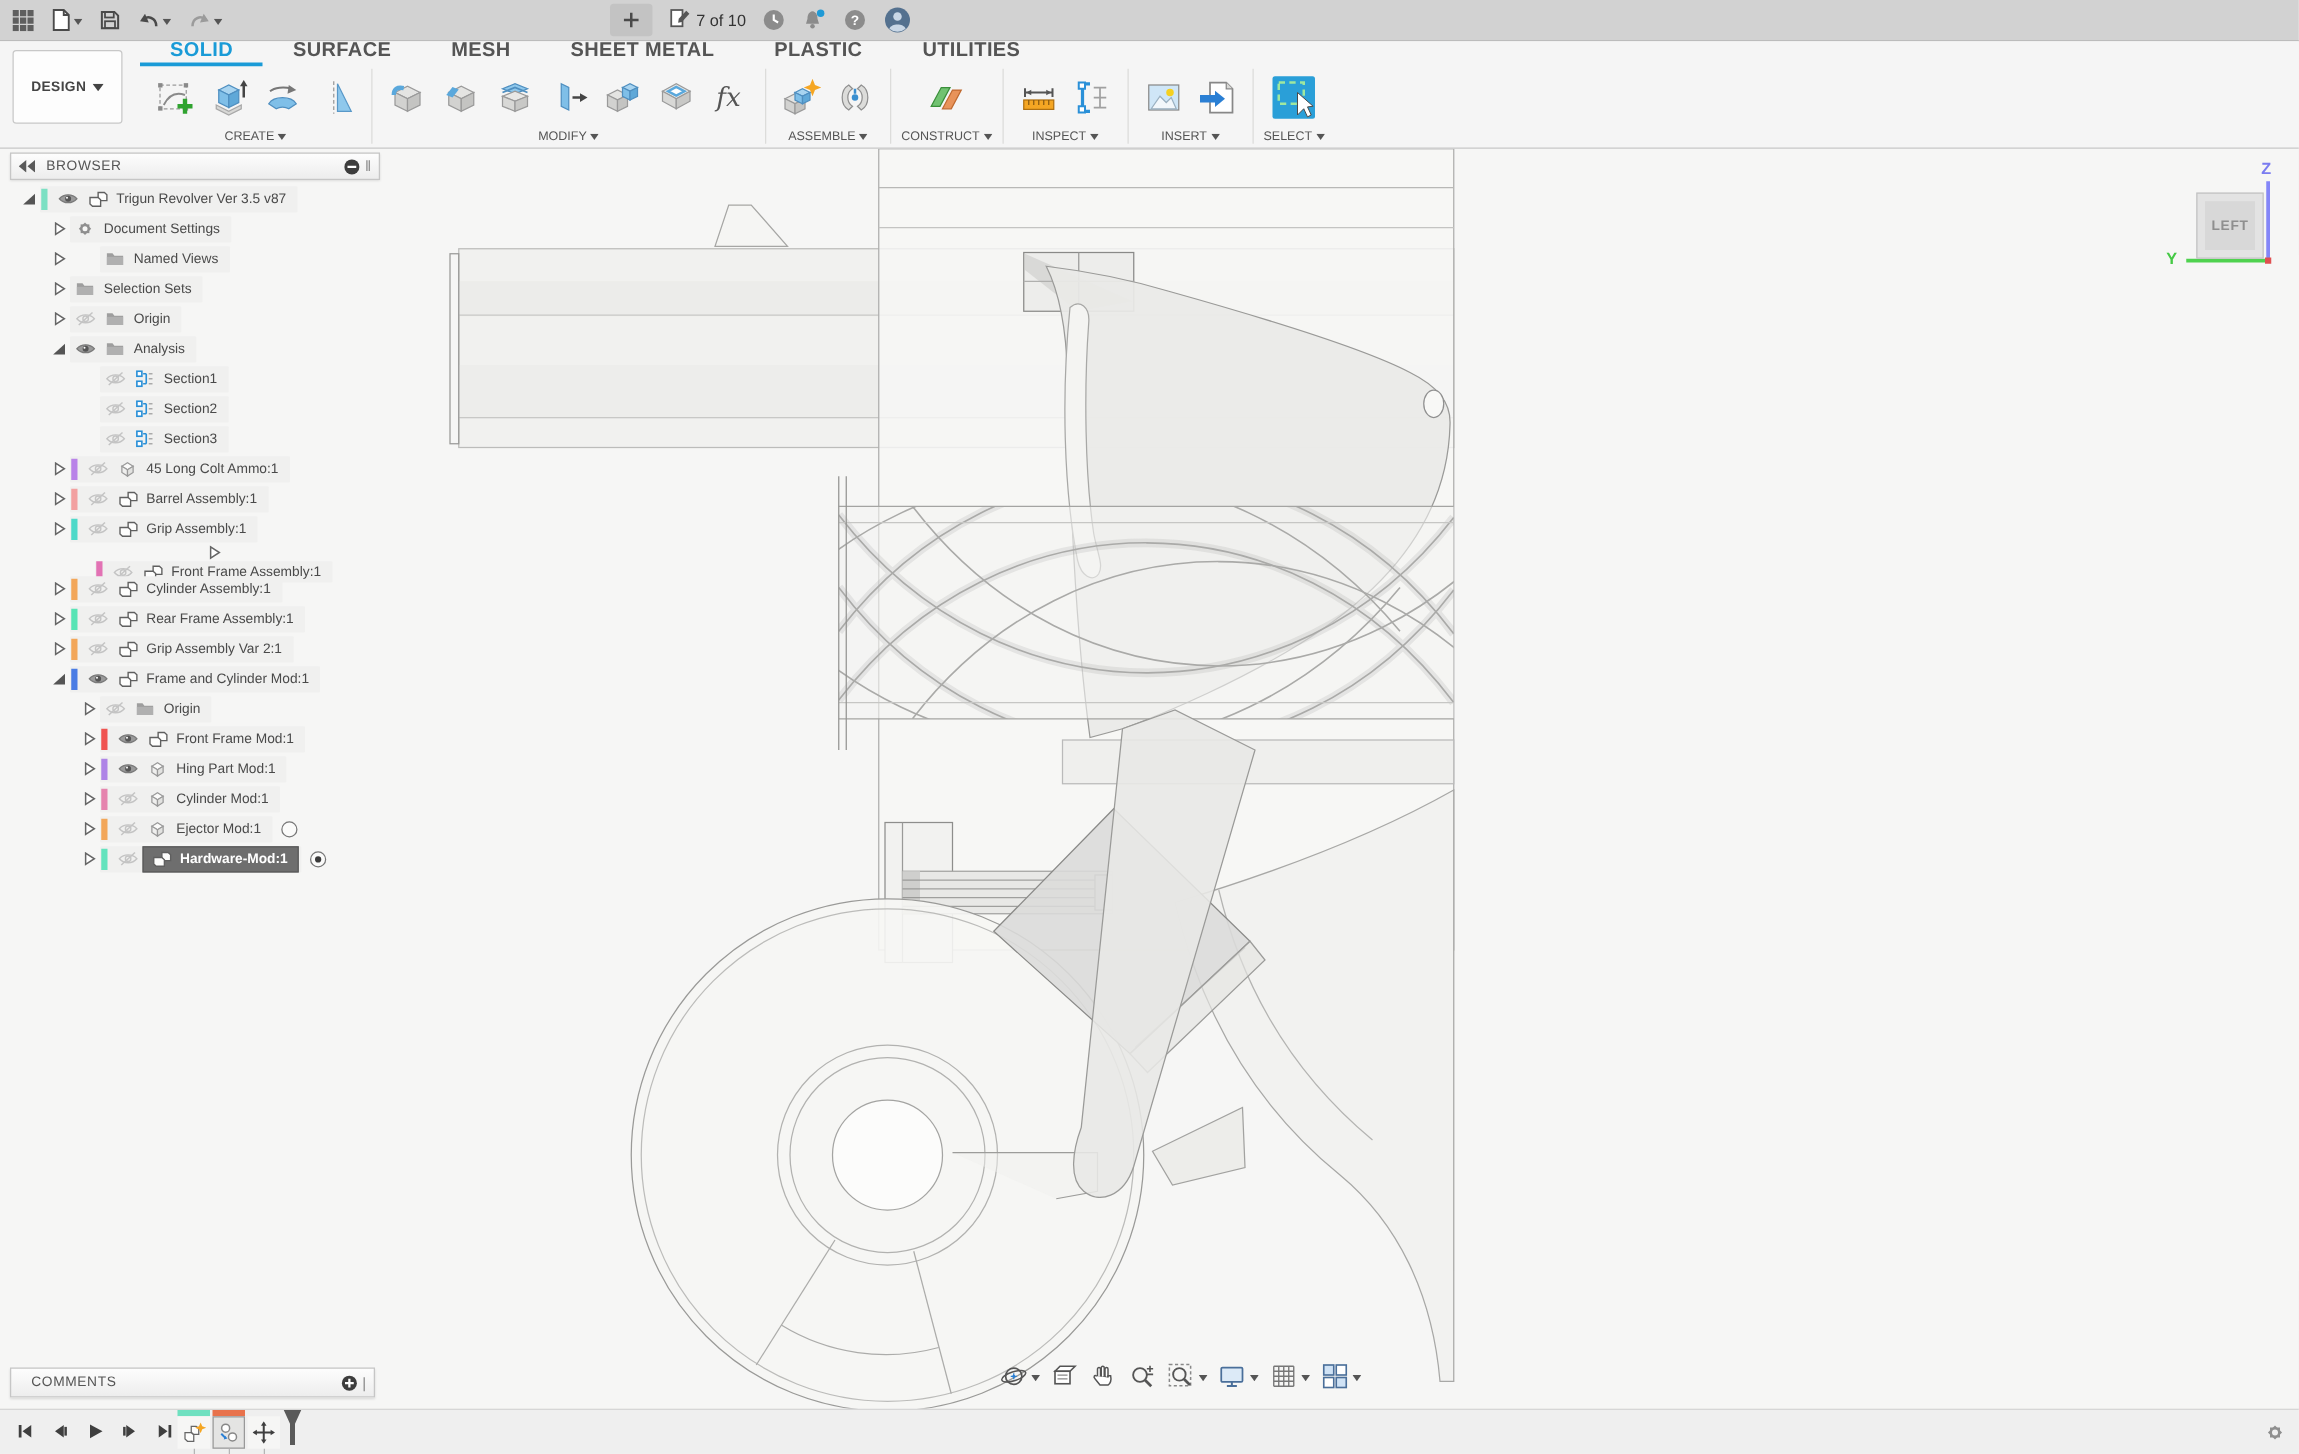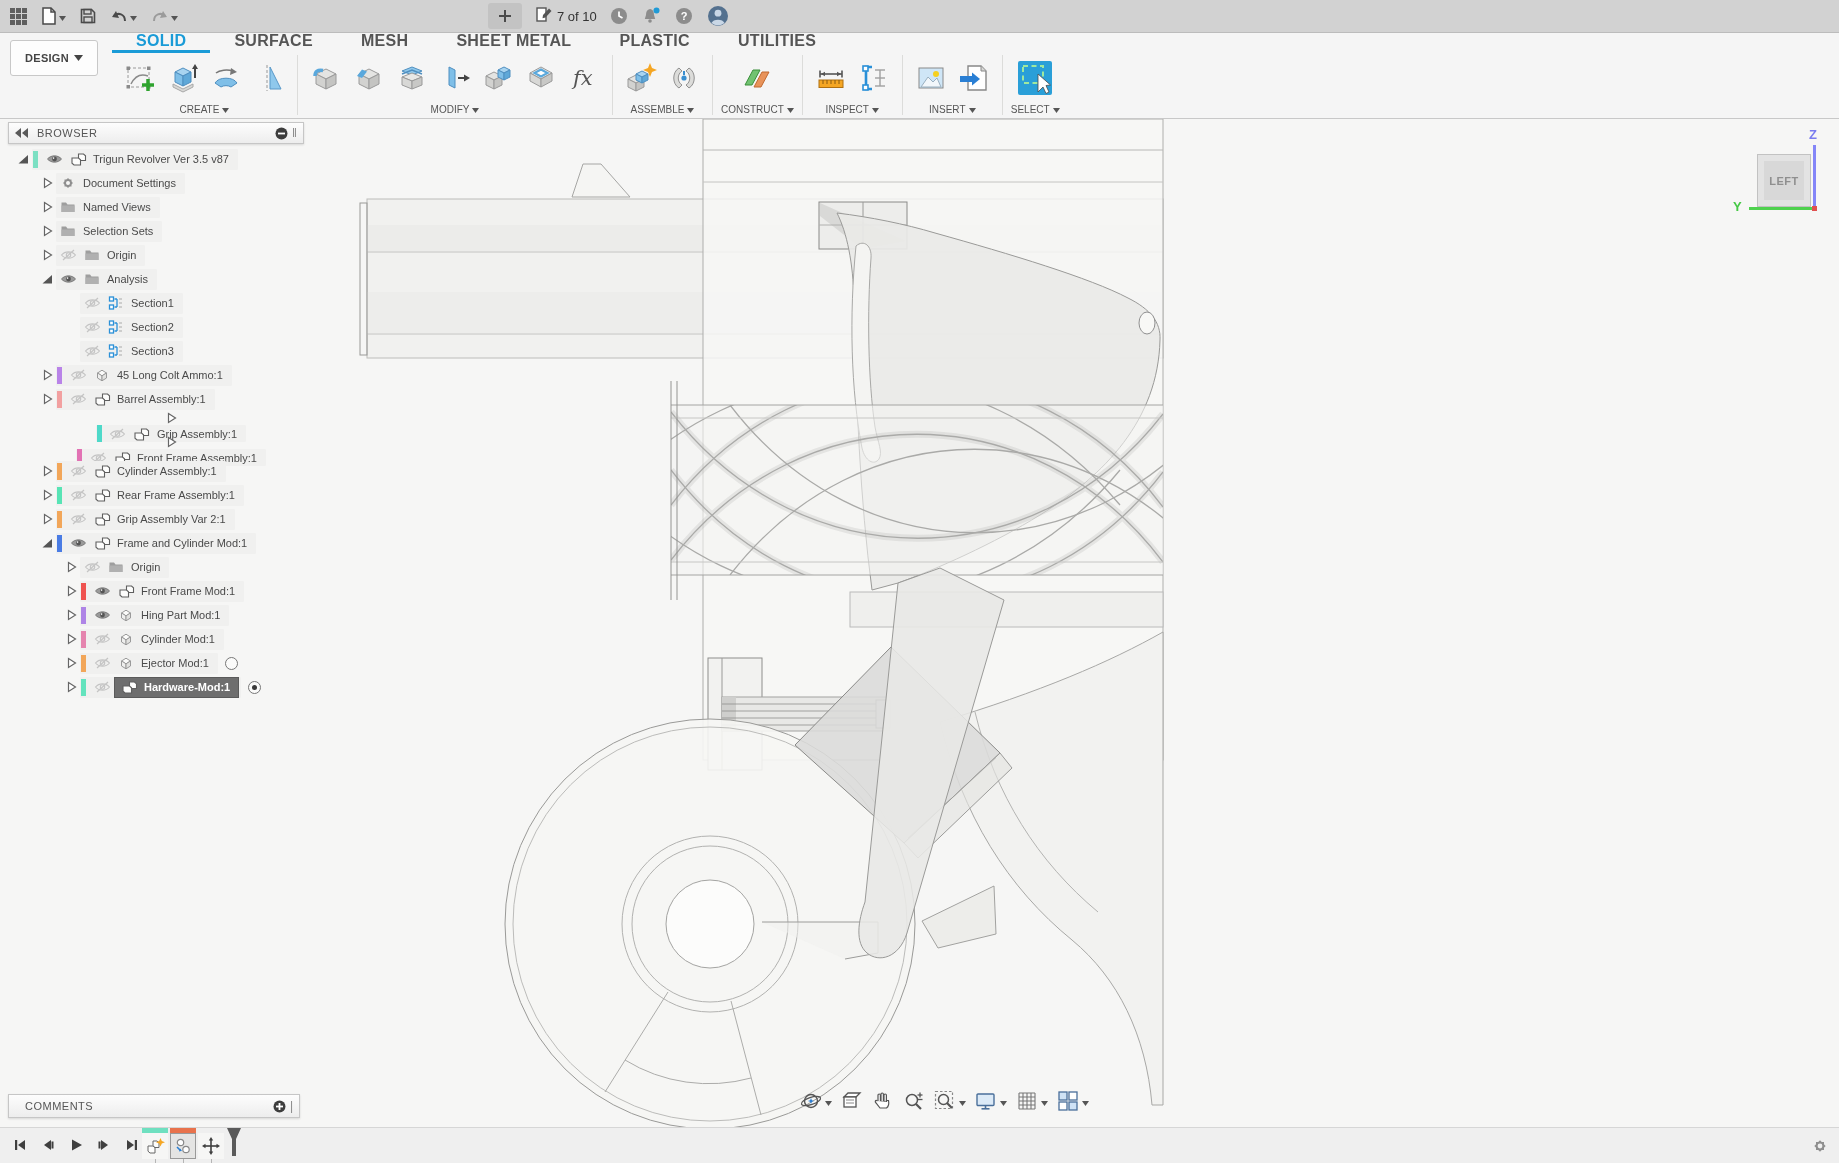--- a/index.html
+++ b/index.html
@@ -12,21 +12,21 @@
   .doc-tab{position:relative;height:33px;width:1115px;background:#e9e9e9;display:flex;
     align-items:center;justify-content:center;gap:8px;border-right:1px solid #c2c2c2;}
   .doc-title{font-size:13px;color:#3a3a3a;}
   .doc-close{position:absolute;right:10px;top:8px;}
   .tb-right{display:flex;align-items:center;gap:13px;padding-left:8px;}
   .add-tab-btn{width:34px;height:26px;background:#c3c3c3;border-radius:3px;display:flex;
     align-items:center;justify-content:center;}
   .version{display:flex;align-items:center;gap:4px;font-size:13px;color:#333;}
   .ribbon{position:absolute;left:0;top:33px;width:1839px;height:86px;background:#f5f5f5;
     border-bottom:1px solid #c8c8c8;z-index:30;}
-  .design-btn{position:absolute;left:10px;top:7px;width:88px;height:36px;background:#fdfdfd;
+  .design-btn{position:absolute;left:10px;top:7px;width:88px;height:59px;background:#fdfdfd;
     border:1px solid #c8c8c8;border-radius:3px;display:flex;align-items:center;justify-content:center;
     font-size:11px;font-weight:bold;color:#444;letter-spacing:.3px;gap:5px;}
   .tabs{position:absolute;left:112px;top:0;height:20px;display:flex;}
   .tab{padding:0 24px;font-size:16px;font-weight:bold;color:#555;display:flex;align-items:flex-end;
     padding-bottom:3px;letter-spacing:.3px;}
   .tab.active{color:#1a9bd7;border-bottom:3px solid #1a9bd7;padding-bottom:0;}
   .groups{position:absolute;left:112px;top:20px;display:flex;align-items:flex-start;}
   .group{display:flex;flex-direction:column;align-items:center;padding:0 8px;}
   .group-icons{display:flex;align-items:center;height:50px;gap:3px;}
   .ribbon-item{width:40px;height:46px;display:flex;align-items:center;justify-content:center;border-radius:2px;}
@@ -666,21 +666,21 @@
               <g fill="#8f8f8f">
                 <rect x="4.5" y="4.5" width="7" height="7"></rect>
                 <rect x="4.5" y="4.5" width="7" height="7" transform="rotate(45 8 8)"></rect>
               </g>
               <circle cx="8" cy="8" r="2" fill="#f6f6f5"></circle>
             </svg>
           </span>
           <span class="lbl">Document Settings</span>
         </span>
       </div>
-      <div class="trow" style="padding-left: 30px;">
+      <div class="trow" style="padding-left: 30px; gap: 24px;">
         <span class="arrow-slot">
           <span style="display: inline-flex;">
             <svg width="14" height="14" viewBox="0 0 14 14">
               <polygon points="4.5,2.5 11.5,7 4.5,11.5" fill="#fff" stroke="#666" stroke-width="1.2"></polygon>
             </svg>
           </span>
         </span>
         <span class="chip">
           <span class="ic">
             <svg width="16" height="14" viewBox="0 0 16 14">
@@ -876,21 +876,21 @@
             <svg width="17" height="16" viewBox="0 0 17 16">
               <g fill="#fdfdfc" stroke="#5f5f5f" stroke-width="1.1">
                 <polygon points="8.5,3 13.5,3 15.5,4.8 15.5,9.5 10.5,9.5 8.5,7.7"></polygon>
                 <polygon points="2,7 8.5,7 10.5,8.8 10.5,14 4,14 2,12.2"></polygon>
               </g>
             </svg>
           </span>
           <span class="lbl">Barrel Assembly:1</span>
         </span>
       </div>
-      <div class="trow" style="padding-left: 30px; flex-direction: column;">
+      <div class="trow" style="padding-left: 30px;">
         <span class="arrow-slot">
           <span style="display: inline-flex;">
             <svg width="14" height="14" viewBox="0 0 14 14">
               <polygon points="4.5,2.5 11.5,7 4.5,11.5" fill="#fff" stroke="#666" stroke-width="1.2"></polygon>
             </svg>
           </span>
         </span>
         <span class="chip">
           <span class="cbar" style="background: rgb(78, 217, 201);"></span>
           <span class="ic">

